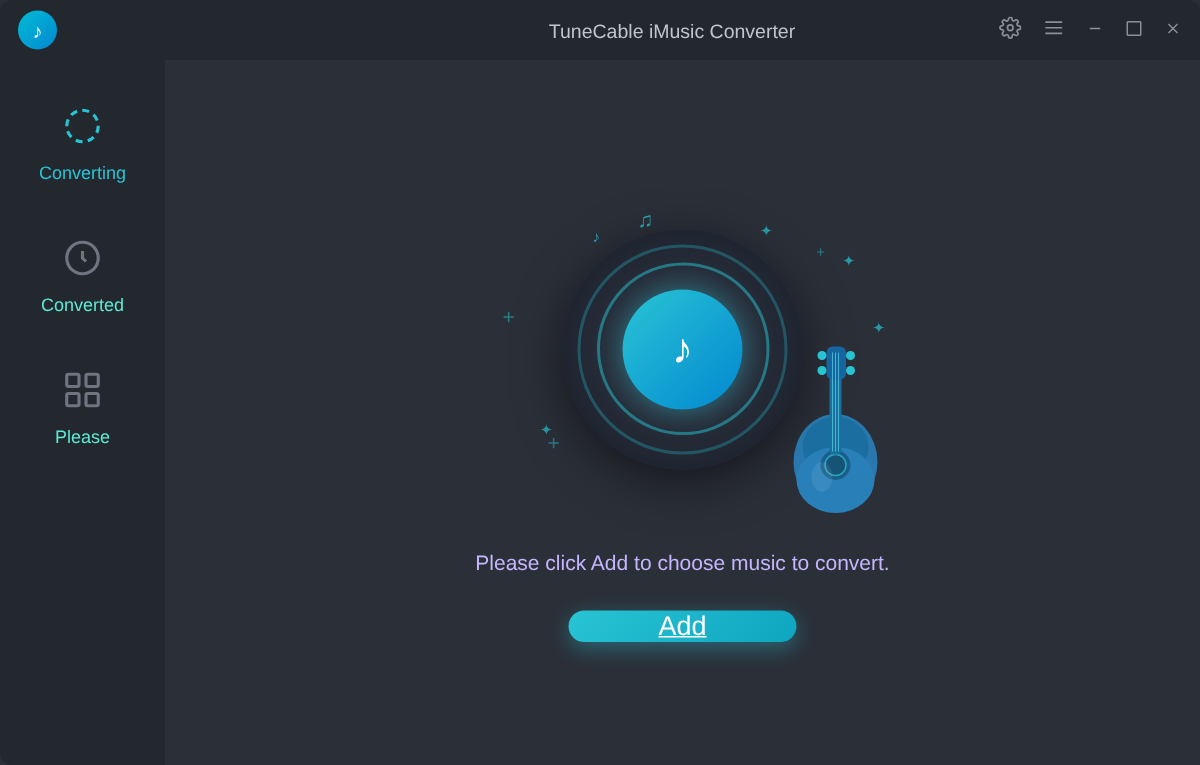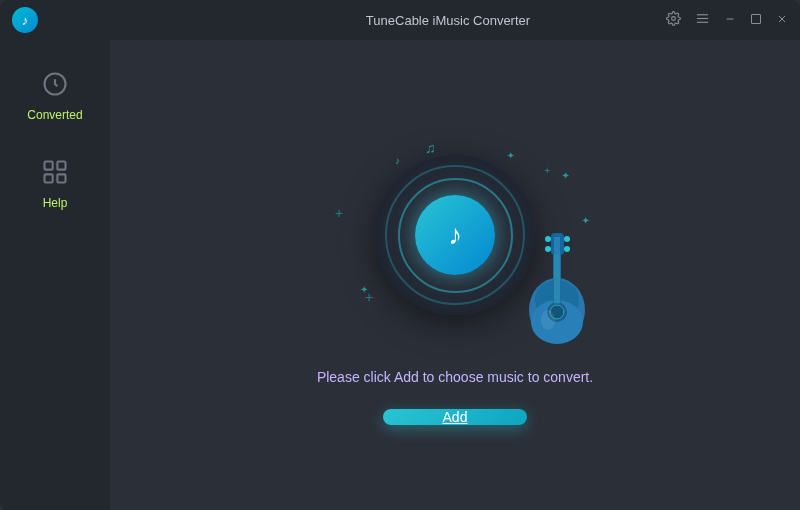--- a/index.html
+++ b/index.html
@@ -92,21 +92,21 @@
     .sidebar-icon {
       color: #6e7480;
       font-size: 22px;
       display: flex;
       align-items: center;
       justify-content: center;
       width: 36px;
       height: 36px;
     }
     .sidebar-label {
-      color: #bef264;
+      color: #5eead4;
       font-size: 12px;
       text-align: center;
     }
     .sidebar-item.active .sidebar-label {
       color: #29c4d4;
     }
 
     
     .svg-icon {
       width: 28px;
@@ -213,21 +213,21 @@
       text-align: center;
     }
 
     
     .add-button {
       background: linear-gradient(135deg, #29c4d4 0%, #0ea5c0 100%);
       color: white;
       border: none;
       border-radius: 22px;
       padding: 0 60px;
-      font-size: 14px;
+      font-size: 18px;
       cursor: pointer;
       font-weight: 500;
       box-shadow: 0 4px 15px rgba(41, 196, 212, 0.4);
       text-decoration: underline;
     }
 
     
     .plus-deco {
       position: absolute;
       color: #29c4d4;
@@ -278,41 +278,49 @@
         <line x1="6" y1="6" x2="18" y2="18"></line>
       </svg>
     </span>
   </div>
 </div>
 
 <div class="main-layout">
 
   <div class="sidebar">
 
+    <div class="sidebar-item active">
+      <div class="sidebar-icon">
+        <svg class="svg-icon" viewBox="0 0 24 24" fill="none" stroke="currentColor" stroke-width="1.8" style="stroke: rgb(41, 196, 212);">
+          <circle cx="12" cy="12" r="9" stroke-dasharray="4 3"></circle>
+        </svg>
+      </div>
+      <span class="sidebar-label">Converting</span>
+    </div>
 
     <div class="sidebar-item">
       <div class="sidebar-icon">
         <svg class="svg-icon" viewBox="0 0 24 24" fill="none" stroke="currentColor" stroke-width="1.8" style="stroke: rgb(110, 116, 128);">
           <circle cx="12" cy="12" r="9"></circle>
           <polyline points="12,8 12,12 14,14"></polyline>
         </svg>
       </div>
       <span class="sidebar-label">Converted</span>
     </div>
 
     <div class="sidebar-item">
       <div class="sidebar-icon">
         <svg class="svg-icon" viewBox="0 0 24 24" fill="none" stroke="currentColor" stroke-width="1.8" style="stroke: rgb(110, 116, 128);">
           <rect x="3" y="3" width="7" height="7" rx="1"></rect>
           <rect x="3" y="14" width="7" height="7" rx="1"></rect>
           <rect x="14" y="3" width="7" height="7" rx="1"></rect>
           <rect x="14" y="14" width="7" height="7" rx="1"></rect>
         </svg>
       </div>
-      <span class="sidebar-label">Help</span>
+      <span class="sidebar-label">Please</span>
     </div>
 
 
   </div>
 
   <div class="content">
 
     <div class="music-visual">
 
       <span class="float-note float-note-1">♪</span>

